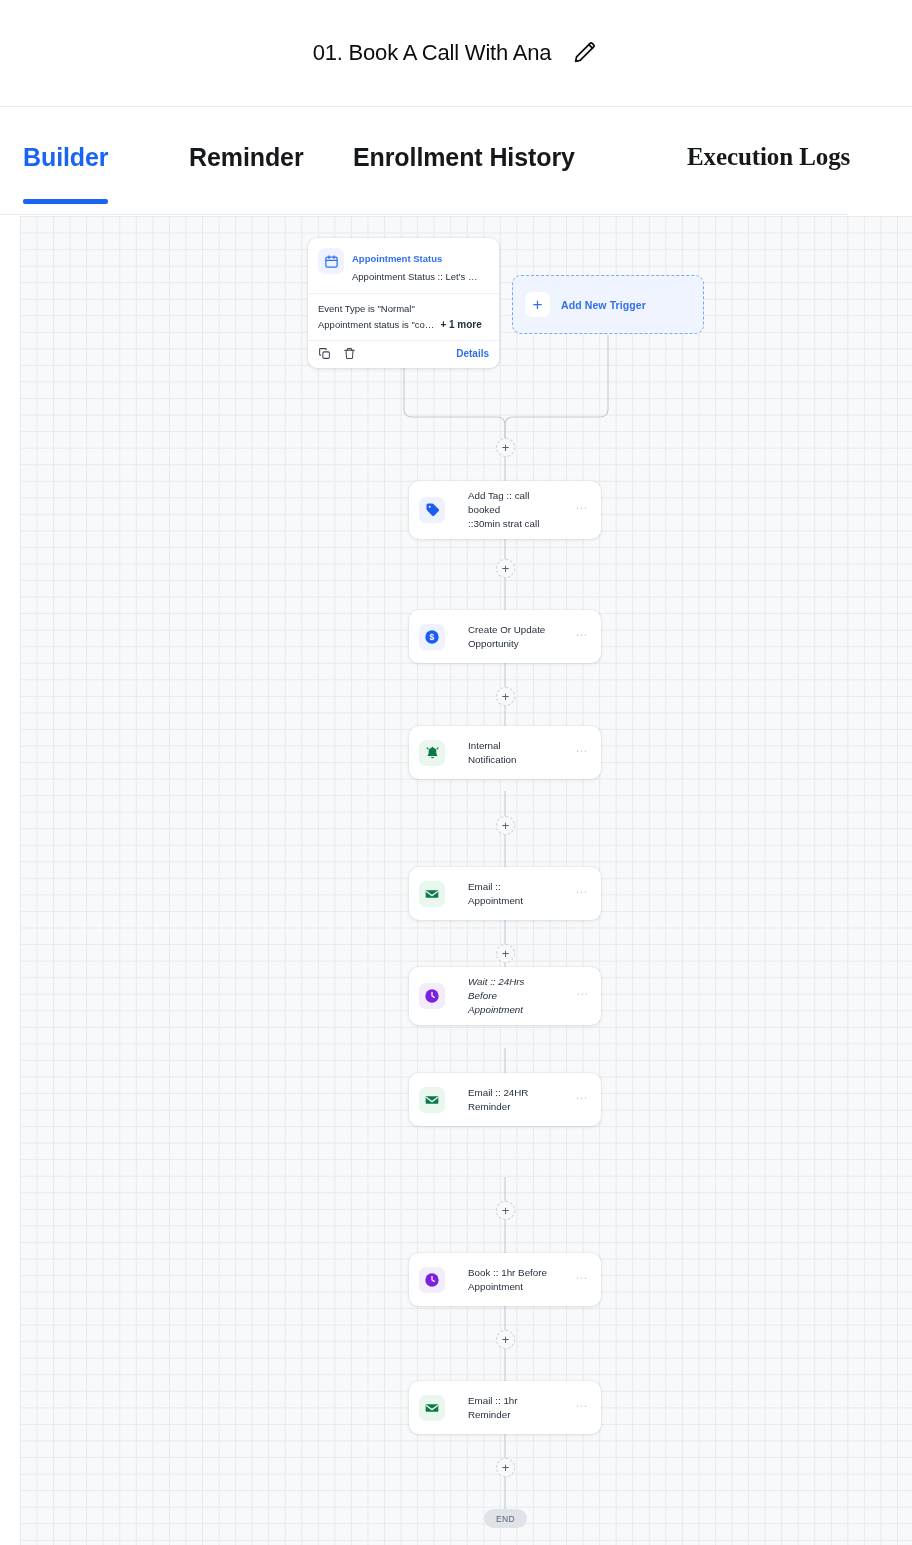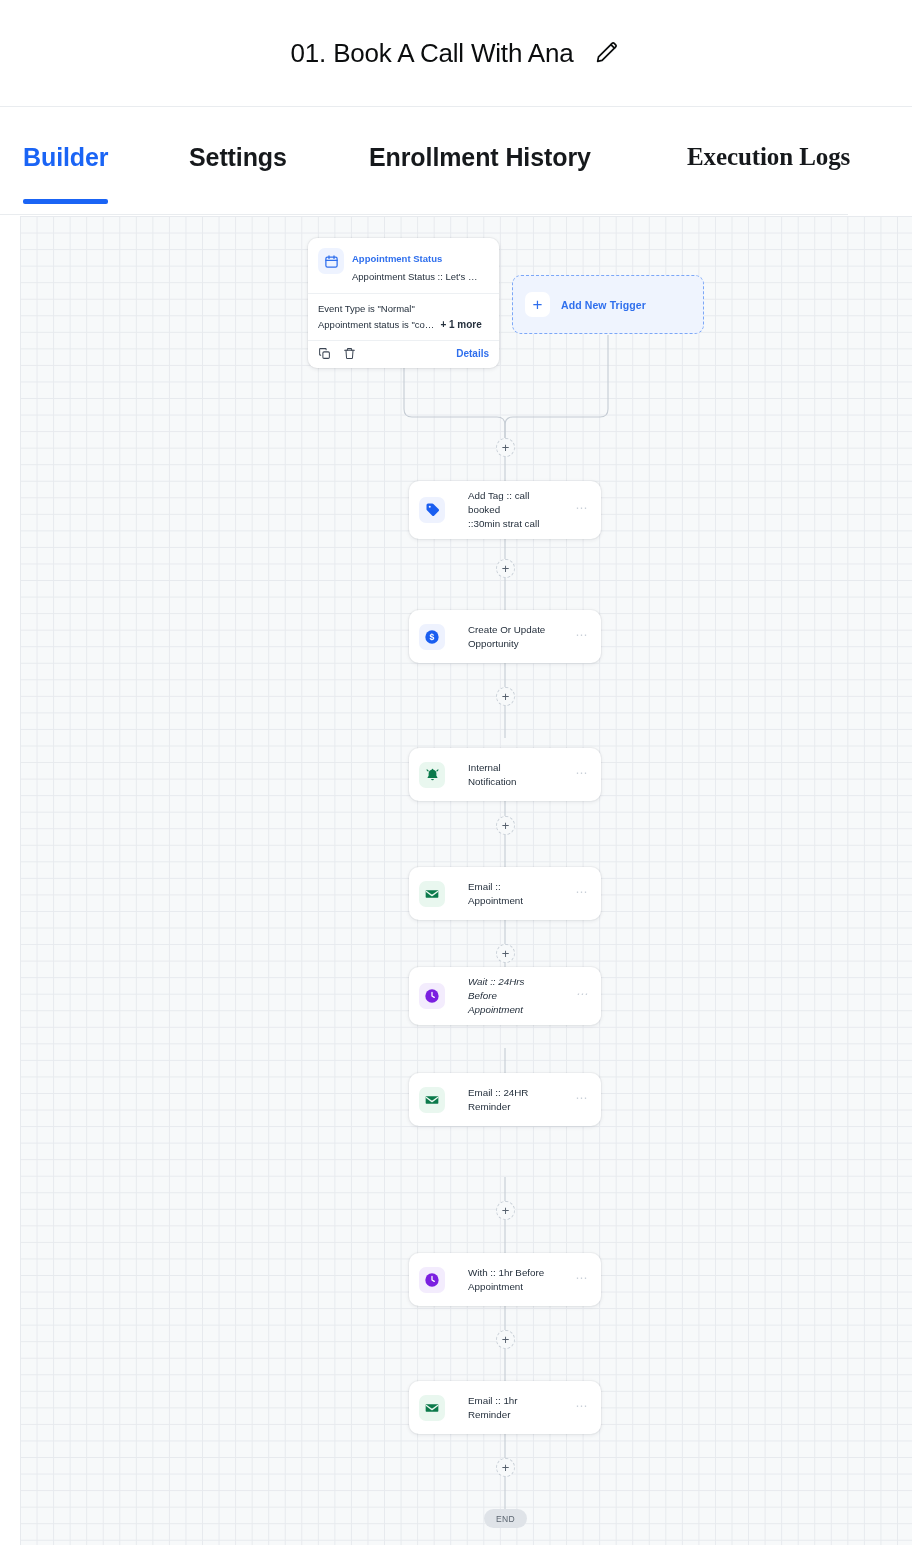--- a/index.html
+++ b/index.html
@@ -26,21 +26,21 @@
     width: 912px;
     height: 107px;
     background: #ffffff;
     display: flex;
     align-items: center;
     justify-content: center;
     gap: 18px;
     border-bottom: 1px solid #e9ecef;
   }
   .page-title {
-    font-size: 26px;
+    font-size: 22px;
     font-weight: 400;
     color: #0b0d0e;
     letter-spacing: -0.2px;
     line-height: 1;
   }
   .edit-icon {
     display: inline-flex;
     align-items: center;
     justify-content: center;
     width: 30px; height: 30px;
@@ -73,21 +73,21 @@
     bottom: -32px;
     height: 5px;
     width: 100%;
     background: #1a64f5;
     border-radius: 2px;
   }
   .tab:not(.active) .tab-underline { display: none; }
 
   #tab-0 { left: 23px; }
   #tab-1 { left: 189px; }
-  #tab-2 { left: 369px; }
+  #tab-2 { left: 353px; }
   #tab-3 { left: 687px; font-family: Liberation Serif, serif; }
 
   
   .canvas {
     position: absolute;
     left: 0; top: 216px;
     width: 912px;
     height: 1329px;
     background-color: #f7f9fa;
     background-image:
@@ -309,21 +309,21 @@
       </svg>
     </span>
   </div>
 
   <div class="tabs">
     <div class="tab active" id="tab-0">
       <span>Builder</span>
       <span class="tab-underline"></span>
     </div>
     <div class="tab" id="tab-1">
-      <span>Settings</span>
+      <span>Reminder</span>
       
     </div>
     <div class="tab" id="tab-2">
       <span>Enrollment History</span>
       
     </div>
     <div class="tab" id="tab-3">
       <span>Execution Logs</span>
       
     </div>
@@ -435,21 +435,21 @@
         <svg width="16" height="16" viewBox="0 0 24 24">
           <circle cx="12" cy="12" r="10" fill="#1a5ef0"></circle>
           <text x="12" y="16.6" text-anchor="middle" font-family="Liberation Sans, sans-serif" font-size="13" font-weight="700" fill="#ffffff">$</text>
         </svg>
       </span>
       <span class="node-label">Create Or Update
 Opportunity</span>
       <span class="node-menu">⋯</span>
     </div>
 
-    <div class="node" style="top:532px;">
+    <div class="node" style="top:510px;">
       <span class="node-icon icon-green">
         <svg width="15" height="15" viewBox="0 0 24 24" fill="#0b7a4b">
           <path d="M12 2.6a1.3 1.3 0 0 1 1.3 1.3v.55a6.2 6.2 0 0 1 4.9 6.05v3.3l1.5 2.5a.9.9 0 0 1-.77 1.35H5.07a.9.9 0 0 1-.77-1.35l1.5-2.5v-3.3a6.2 6.2 0 0 1 4.9-6.05V3.9A1.3 1.3 0 0 1 12 2.6z"></path>
           <path d="M9.8 19.2h4.4a2.2 2.2 0 0 1-4.4 0z"></path>
           <path d="M3.2 4.6L5 6.4" stroke="#0b7a4b" stroke-width="1.7" stroke-linecap="round" fill="none"></path>
           <path d="M20.8 4.6L19 6.4" stroke="#0b7a4b" stroke-width="1.7" stroke-linecap="round" fill="none"></path>
         </svg>
       </span>
       <span class="node-label">Internal Notification</span>
       <span class="node-menu">⋯</span>
@@ -489,21 +489,21 @@
       <span class="node-menu">⋯</span>
     </div>
 
     <div class="node" style="top:1037px;">
       <span class="node-icon icon-purple">
         <svg width="16" height="16" viewBox="0 0 24 24">
           <circle cx="12" cy="12" r="10" fill="#7b1fe0"></circle>
           <path d="M12 6.6V12l3.4 2.1" fill="none" stroke="#ffffff" stroke-width="1.9" stroke-linecap="round" stroke-linejoin="round"></path>
         </svg>
       </span>
-      <span class="node-label">With :: 1hr Before
+      <span class="node-label">Book :: 1hr Before
 Appointment</span>
       <span class="node-menu">⋯</span>
     </div>
 
     <div class="node" style="top:1165px;">
       <span class="node-icon icon-green">
         <svg width="16" height="16" viewBox="0 0 24 24" fill="#0b7a4b">
           <path d="M3.5 6.4h17a1 1 0 0 1 1 1v9.2a1 1 0 0 1-1 1h-17a1 1 0 0 1-1-1V7.4a1 1 0 0 1 1-1z"></path>
           <path d="M3.6 8.2l8.4 6.2 8.4-6.2" fill="none" stroke="#e9f7ef" stroke-width="2" stroke-linecap="round" stroke-linejoin="round"></path>
         </svg>

